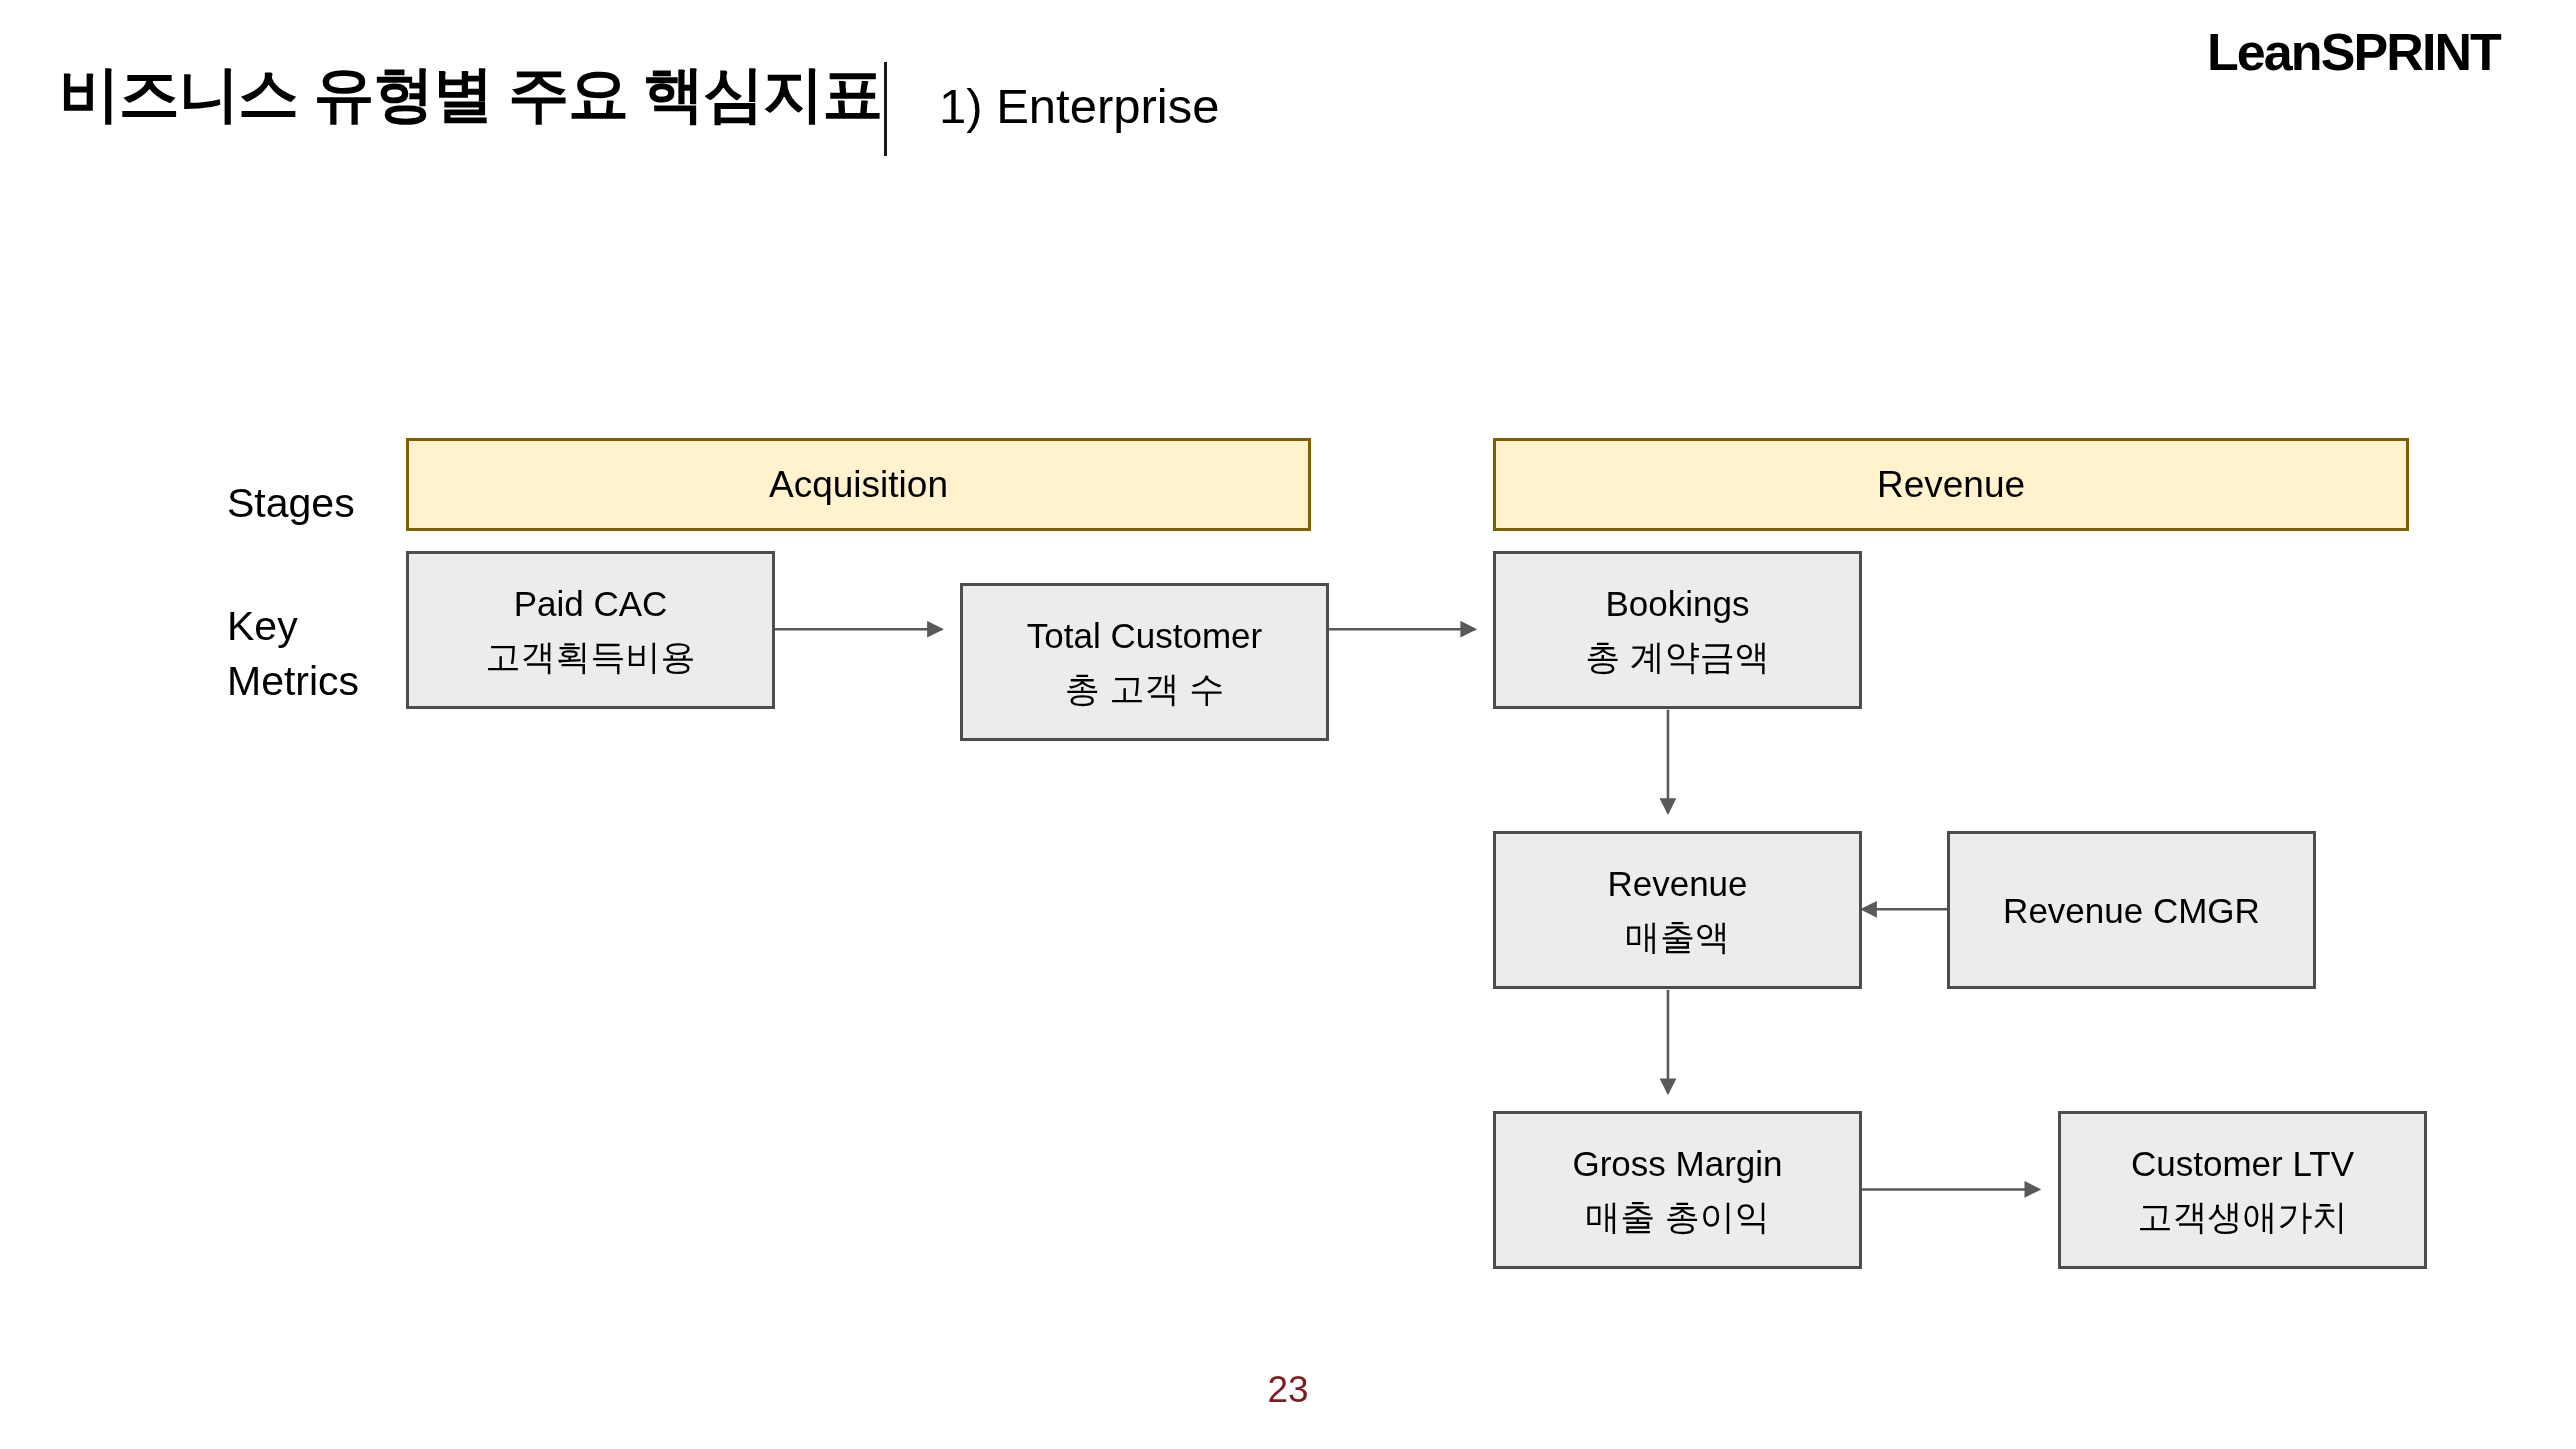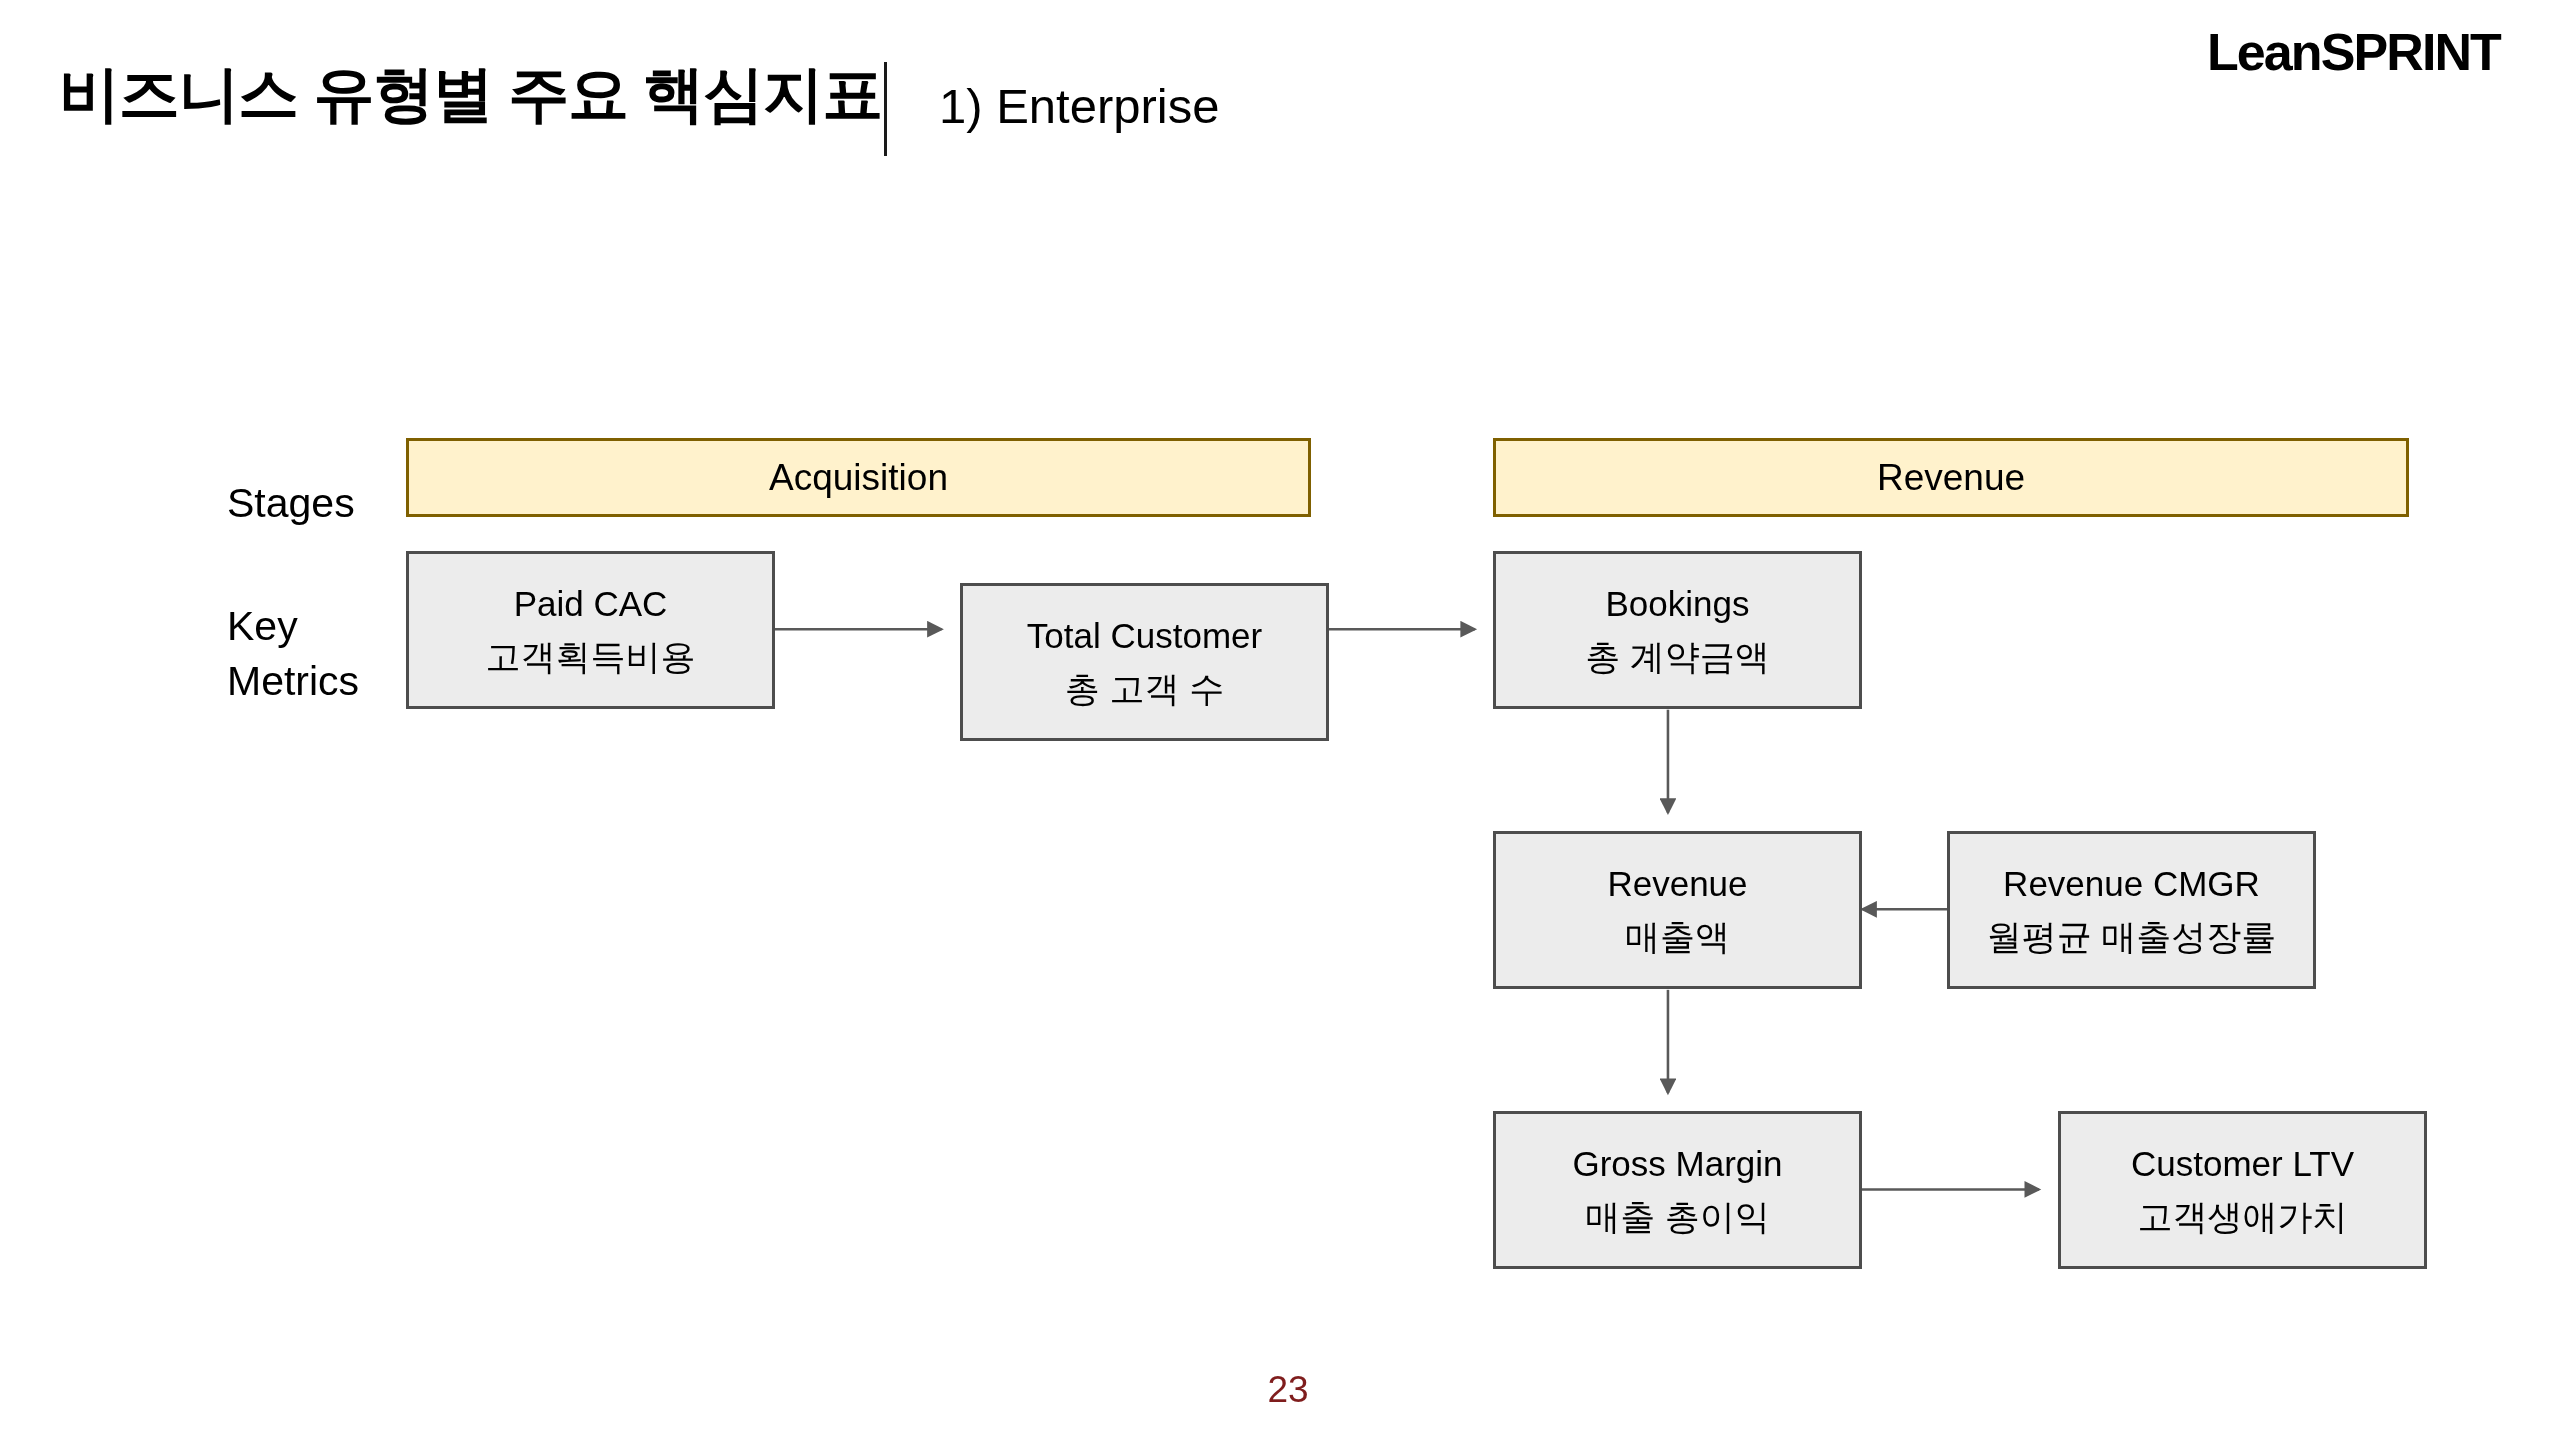--- a/index.html
+++ b/index.html
@@ -42,21 +42,21 @@
   
   .row-label {
     position: absolute; left: 227px;
     display: flex; flex-direction: column; justify-content: flex-end;
     font-size: 41px; line-height: 55px; color: #000;
   }
   .row-label.stages { top: 438px; height: 93px; }
   .row-label.keymetrics { top: 551px; height: 158px; }
 
   .stage-box {
-    position: absolute; top: 438px; height: 79px;
+    position: absolute; top: 438px; height: 93px;
     background: var(--stage-fill, #FFF2CC);
     border: 3.9px solid var(--stage-border, #7F6000);
     box-sizing: border-box;
     display: flex; align-items: center; justify-content: center;
     font-size: 37px; color: #000;
   }
   .stage-acquisition { left: 406px; width: 905px; }
   .stage-revenue     { left: 1493px; width: 916px; }
 
   .metric-box {
@@ -137,21 +137,20 @@
 <div class="metric-box m-bookings">
   <span>Bookings</span>
   <span>총 계약금액</span>
 </div>
 <div class="metric-box m-revenue">
   <span>Revenue</span>
   <span>매출액</span>
 </div>
 <div class="metric-box m-revenue-cmgr">
   <span>Revenue CMGR</span>
-  <span>월평균 매출성장률</span>
 </div>
 <div class="metric-box m-gross-margin">
   <span>Gross Margin</span>
   <span>매출 총이익</span>
 </div>
 <div class="metric-box m-customer-ltv">
   <span>Customer LTV</span>
   <span>고객생애가치</span>
 </div>
 

